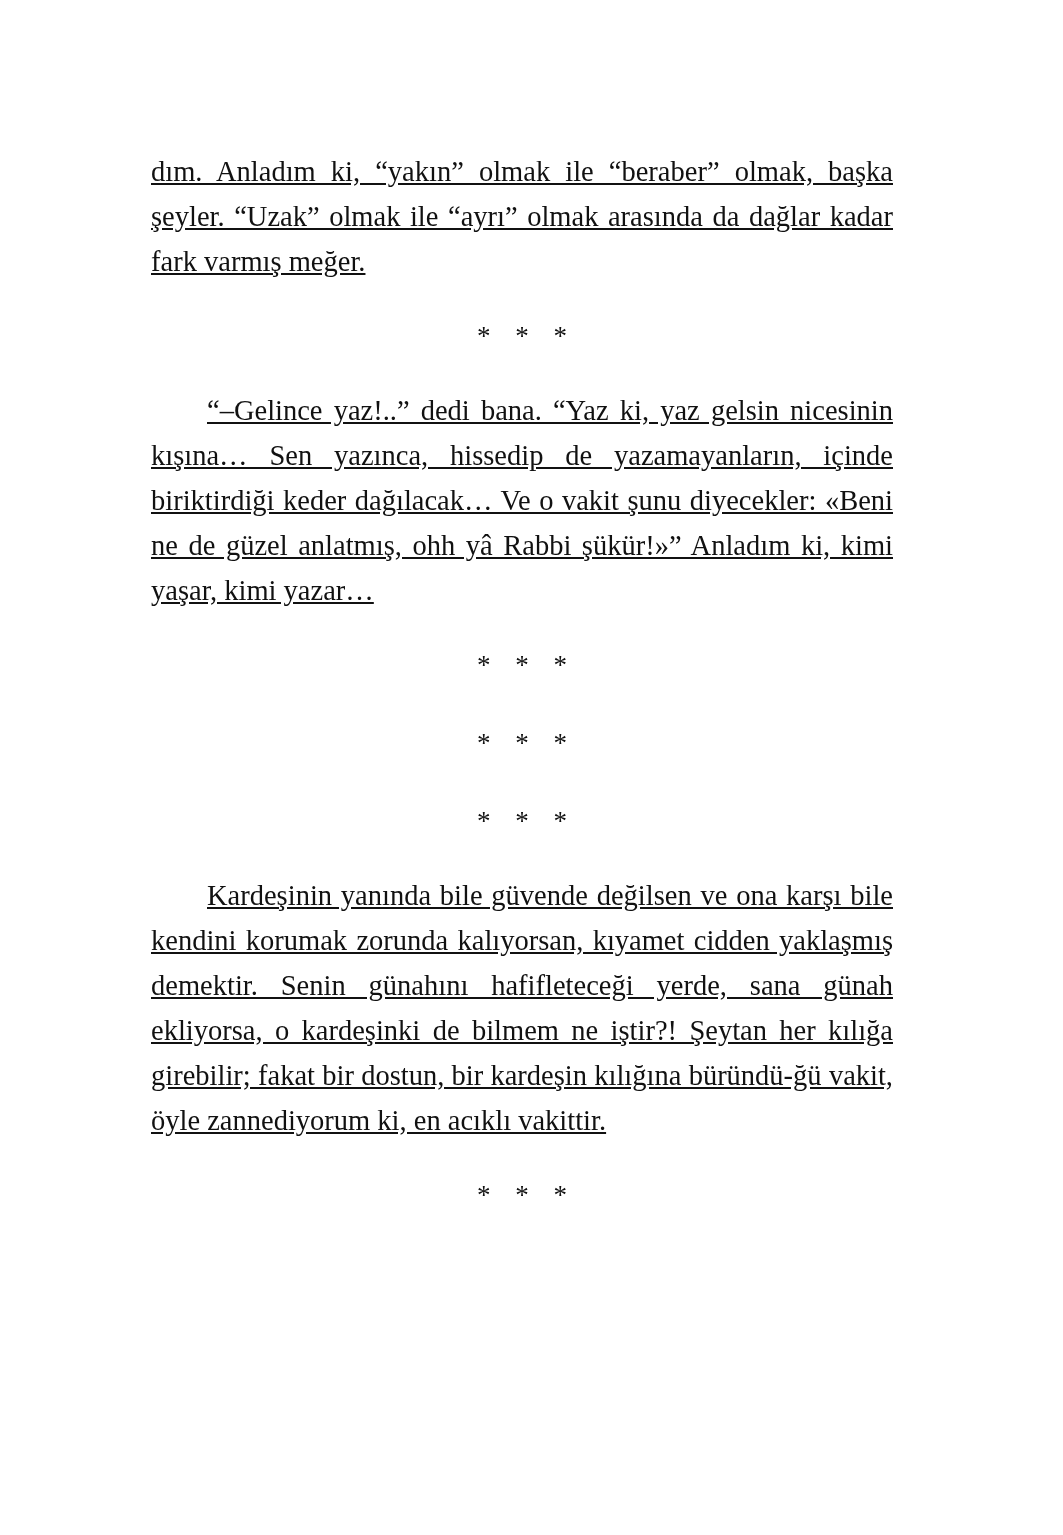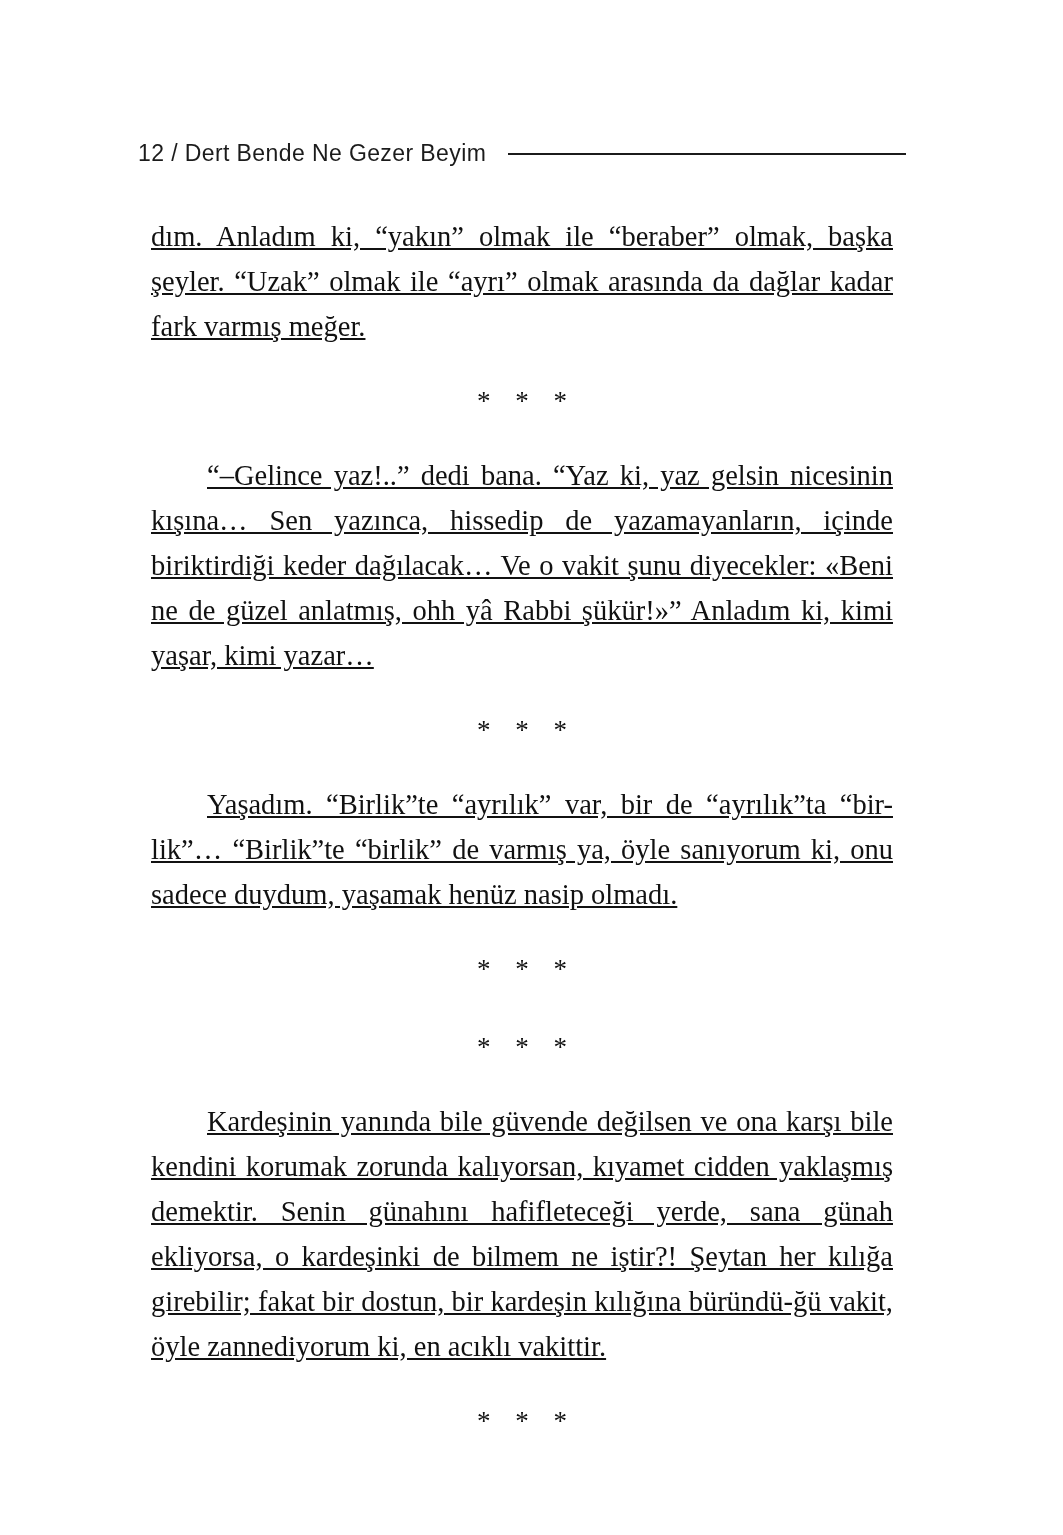--- a/index.html
+++ b/index.html
@@ -79,36 +79,31 @@
     
     text-indent: 9px;
   }
 </style>
 </head>
 <body>
 
 <div class="page">
   <div class="content">
 
-    <div class="page-header">
-      <span class="header-title">12 / Dert Bende Ne Gezer Beyim</span>
-      <span class="header-rule"></span>
-    </div>
 
     <div class="body-text">
 
       <p class="para">dım. Anladım ki, “yakın” olmak ile “beraber” olmak, başka şeyler. “Uzak” olmak ile “ayrı” olmak arasında da dağlar kadar fark varmış meğer.</p>
 
       <div class="divider">* * *</div>
 
       <p class="para indent">“–Gelince yaz!..” dedi bana. “Yaz ki, yaz gelsin nicesinin kışına… Sen yazınca, hissedip de yazamayanların, içinde biriktirdiği keder dağılacak… Ve o vakit şunu diyecekler: «Beni ne de güzel anlatmış, ohh yâ Rabbi şükür!»” Anladım ki, kimi yaşar, kimi yazar…</p>
 
       <div class="divider">* * *</div>
 
-      <p class="para indent">Yaşadım. “Birlik”te “ayrılık” var, bir de “ayrılık”ta “bir-lik”… “Birlik”te “birlik” de varmış ya, öyle sanıyorum ki, onu sadece duydum, yaşamak henüz nasip olmadı.</p>
 
       <div class="divider">* * *</div>
 
 
       <div class="divider">* * *</div>
 
       <p class="para indent">Kardeşinin yanında bile güvende değilsen ve ona karşı bile kendini korumak zorunda kalıyorsan, kıyamet cidden yaklaşmış demektir. Senin günahını hafifleteceği yerde, sana günah ekliyorsa, o kardeşinki de bilmem ne iştir?! Şeytan her kılığa girebilir; fakat bir dostun, bir kardeşin kılığına büründü-ğü vakit, öyle zannediyorum ki, en acıklı vakittir.</p>
 
       <div class="divider">* * *</div>
 

